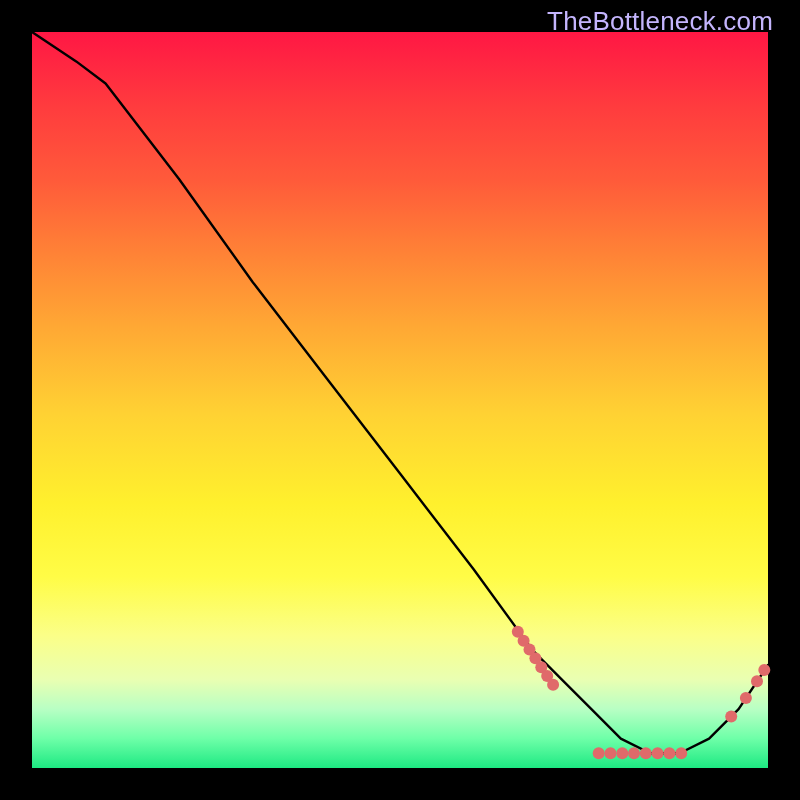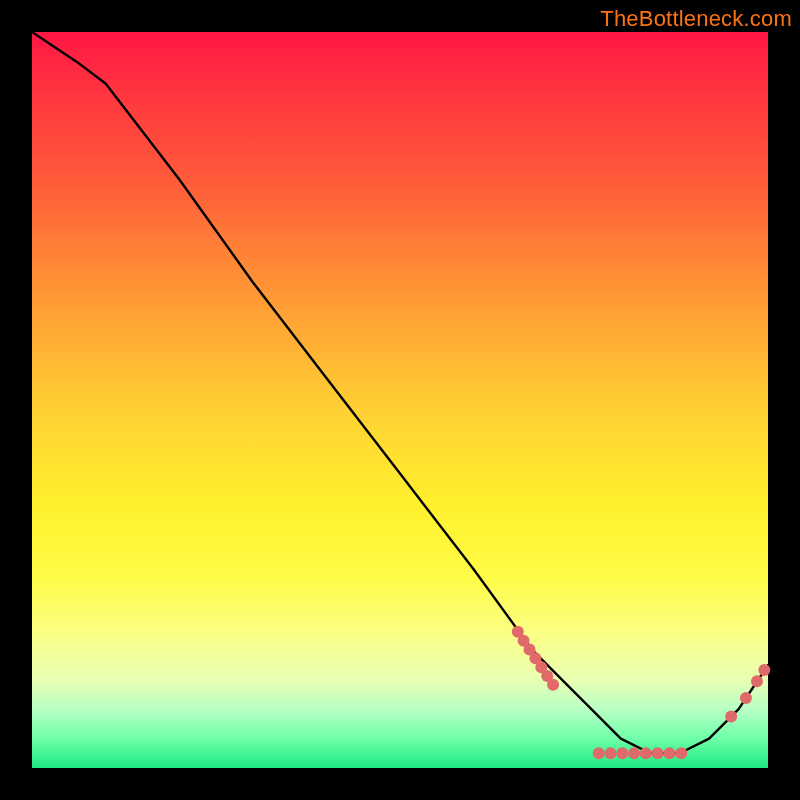--- a/index.html
+++ b/index.html
@@ -35,23 +35,23 @@
       #fbff88 82%,
       #e9ffb2 88%,
       #b8ffc4 92%,
       #6effa8 96%,
       #1de982 100%
     );
   }
   .watermark {
     position: absolute;
     top: 6px;
-    right: 8px;
-    color: #f97316;
-    font-size: 22px;
+    right: 27px;
+    color: #c4b5fd;
+    font-size: 26px;
     letter-spacing: 0.2px;
     user-select: none;
   }
   svg.curve {
     position: absolute;
     inset: 0;
     width: 100%;
     height: 100%;
     overflow: visible;
   }

